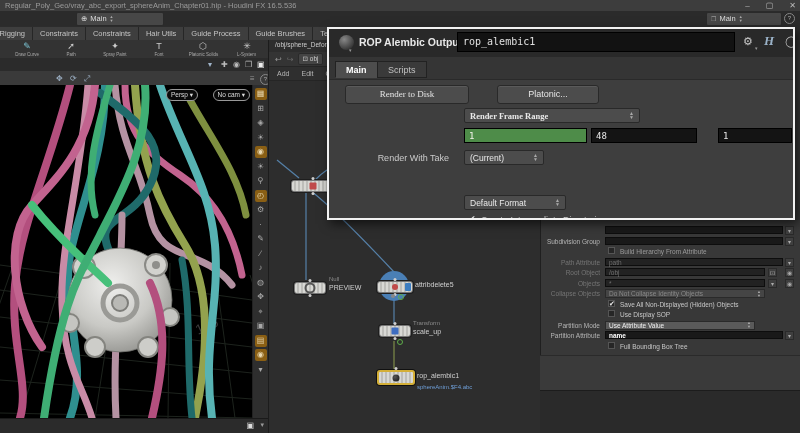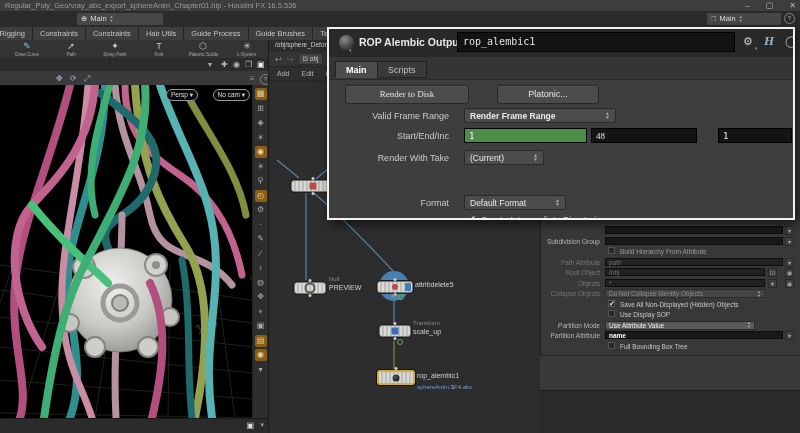--- a/index.html
+++ b/index.html
@@ -453,45 +453,42 @@
             font-family:'Liberation Serif',serif;">H</span>
       <span class="abs" style="left:456px;top:6px;font-size:11px;color:#bbb;">◯</span>
     </div>
     <div class="dlg-tabs">
       <div class="dtab active" style="left:6px;">Main</div>
       <div class="dtab" style="left:48px;">Scripts</div>
     </div>
     <div class="dbtn" style="left:16px;top:56px;width:122px;font-family:Liberation Serif, serif;">Render to Disk</div>
     <div class="dbtn" style="left:168px;top:56px;width:100px;">Platonic...</div>
 
-    <div class="dlabel" style="left:0px;top:80px;">Valid Frame Range</div>
-    <div class="ddrop" style="left:135px;top:79px;width:152px;font-weight:bold;">
+    <div class="ddrop" style="left:135px;top:79px;width:176px;font-weight:bold;font-family:Liberation Serif, serif;">
       <span>Render Frame Range</span>
       <span class="spin" style="font-size:5px;">
           <span>▲</span>
           <span>▼</span>
         </span>
     </div>
 
-    <div class="dlabel" style="left:0px;top:100px;">Start/End/Inc</div>
     <div class="dfield green" style="left:135px;top:99px;width:123px;">1</div>
-    <div class="dfield" style="left:262px;top:99px;width:106px;font-family:Liberation Serif, serif;">48</div>
+    <div class="dfield" style="left:262px;top:99px;width:106px;">48</div>
     <div class="dfield" style="left:389px;top:99px;width:74px;">1</div>
 
     <div class="dlabel" style="left:0px;top:122px;">Render With Take</div>
     <div class="ddrop" style="left:135px;top:121px;width:80px;">
       <span>(Current)</span>
       <span class="spin" style="font-size:5px;">
           <span>▲</span>
           <span>▼</span>
         </span>
     </div>
 
 
-    <div class="dlabel" style="left:0px;top:167px;">Format</div>
     <div class="ddrop" style="left:135px;top:166px;width:102px;">
       <span>Default Format</span>
       <span class="spin" style="font-size:5px;">
           <span>▲</span>
           <span>▼</span>
         </span>
     </div>
 
     <div class="abs" style="left:139px;top:185px;font-size:9px;color:#e8e8e8;">
       <span>✔</span>

